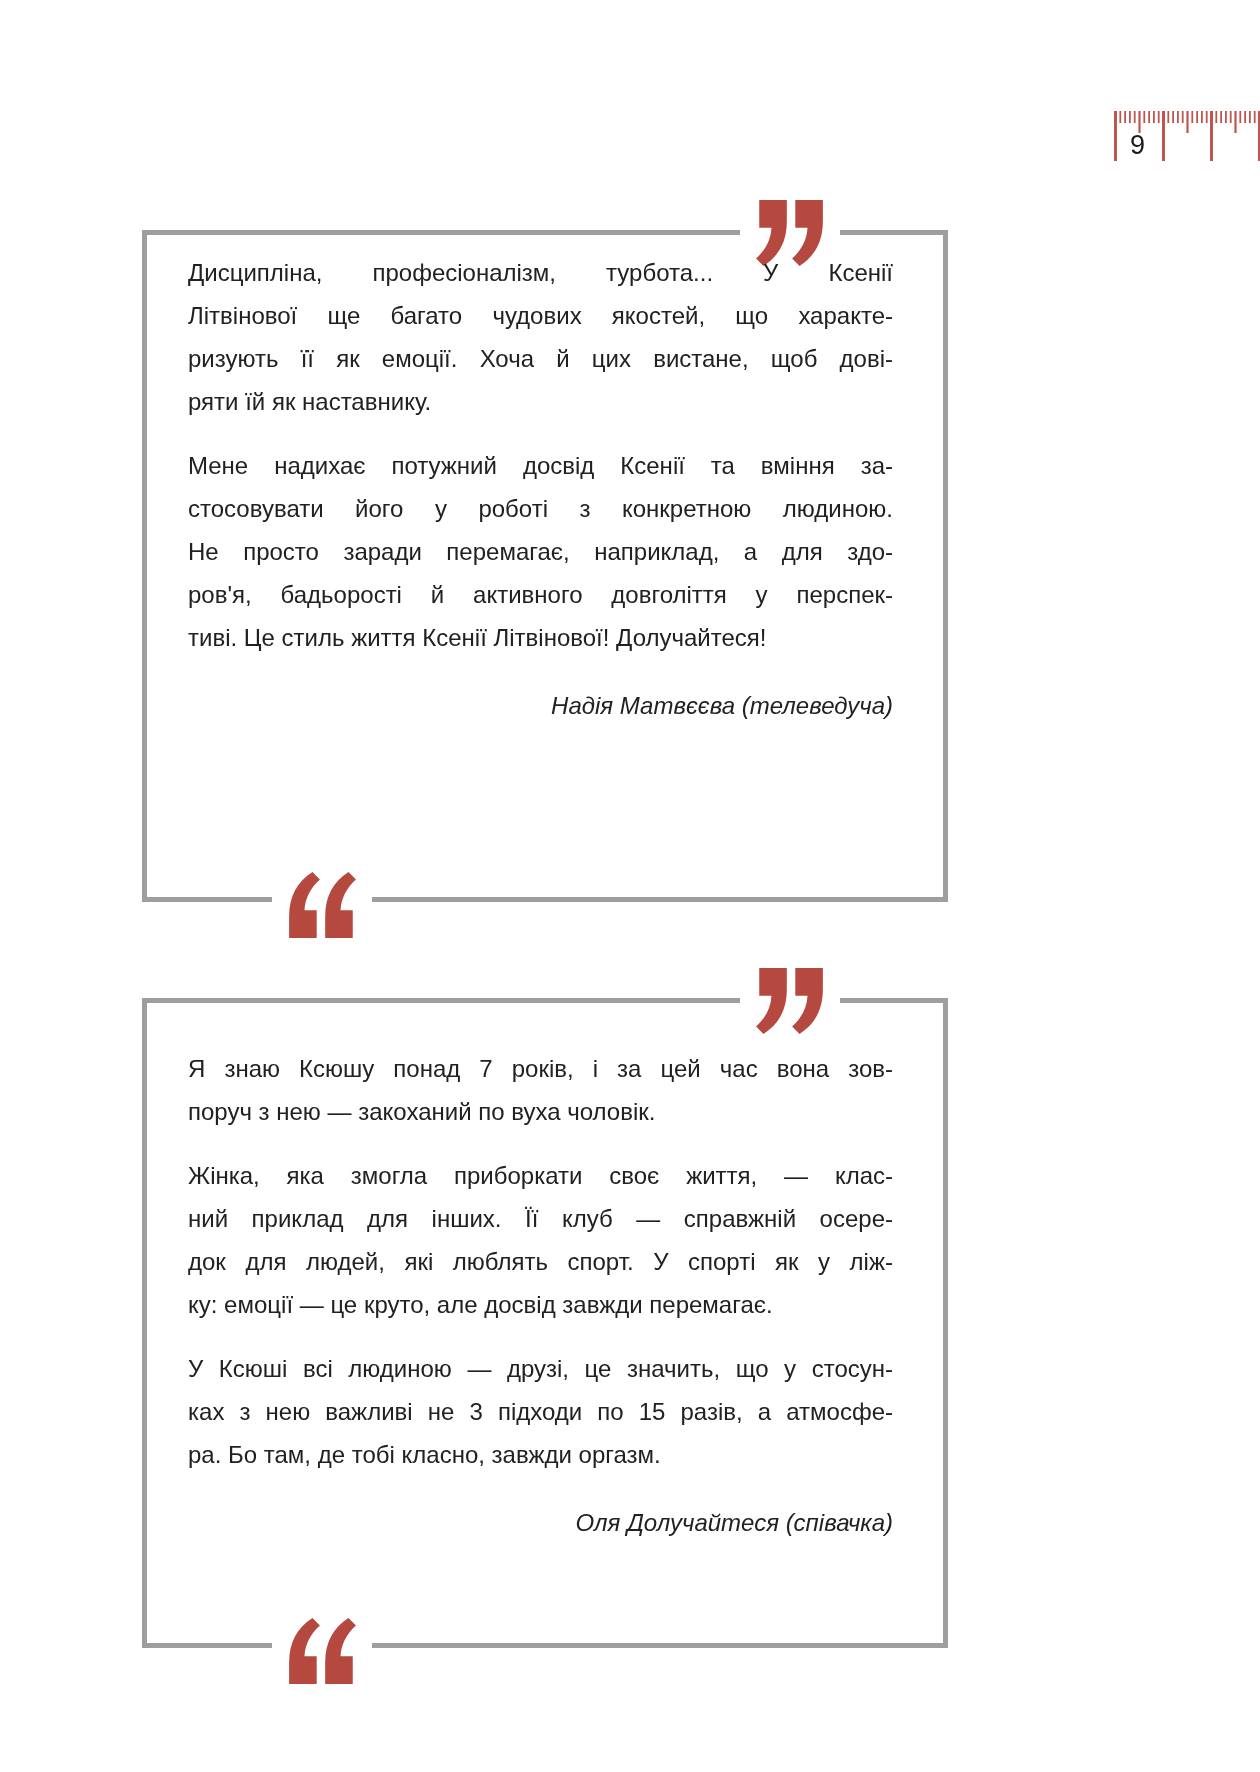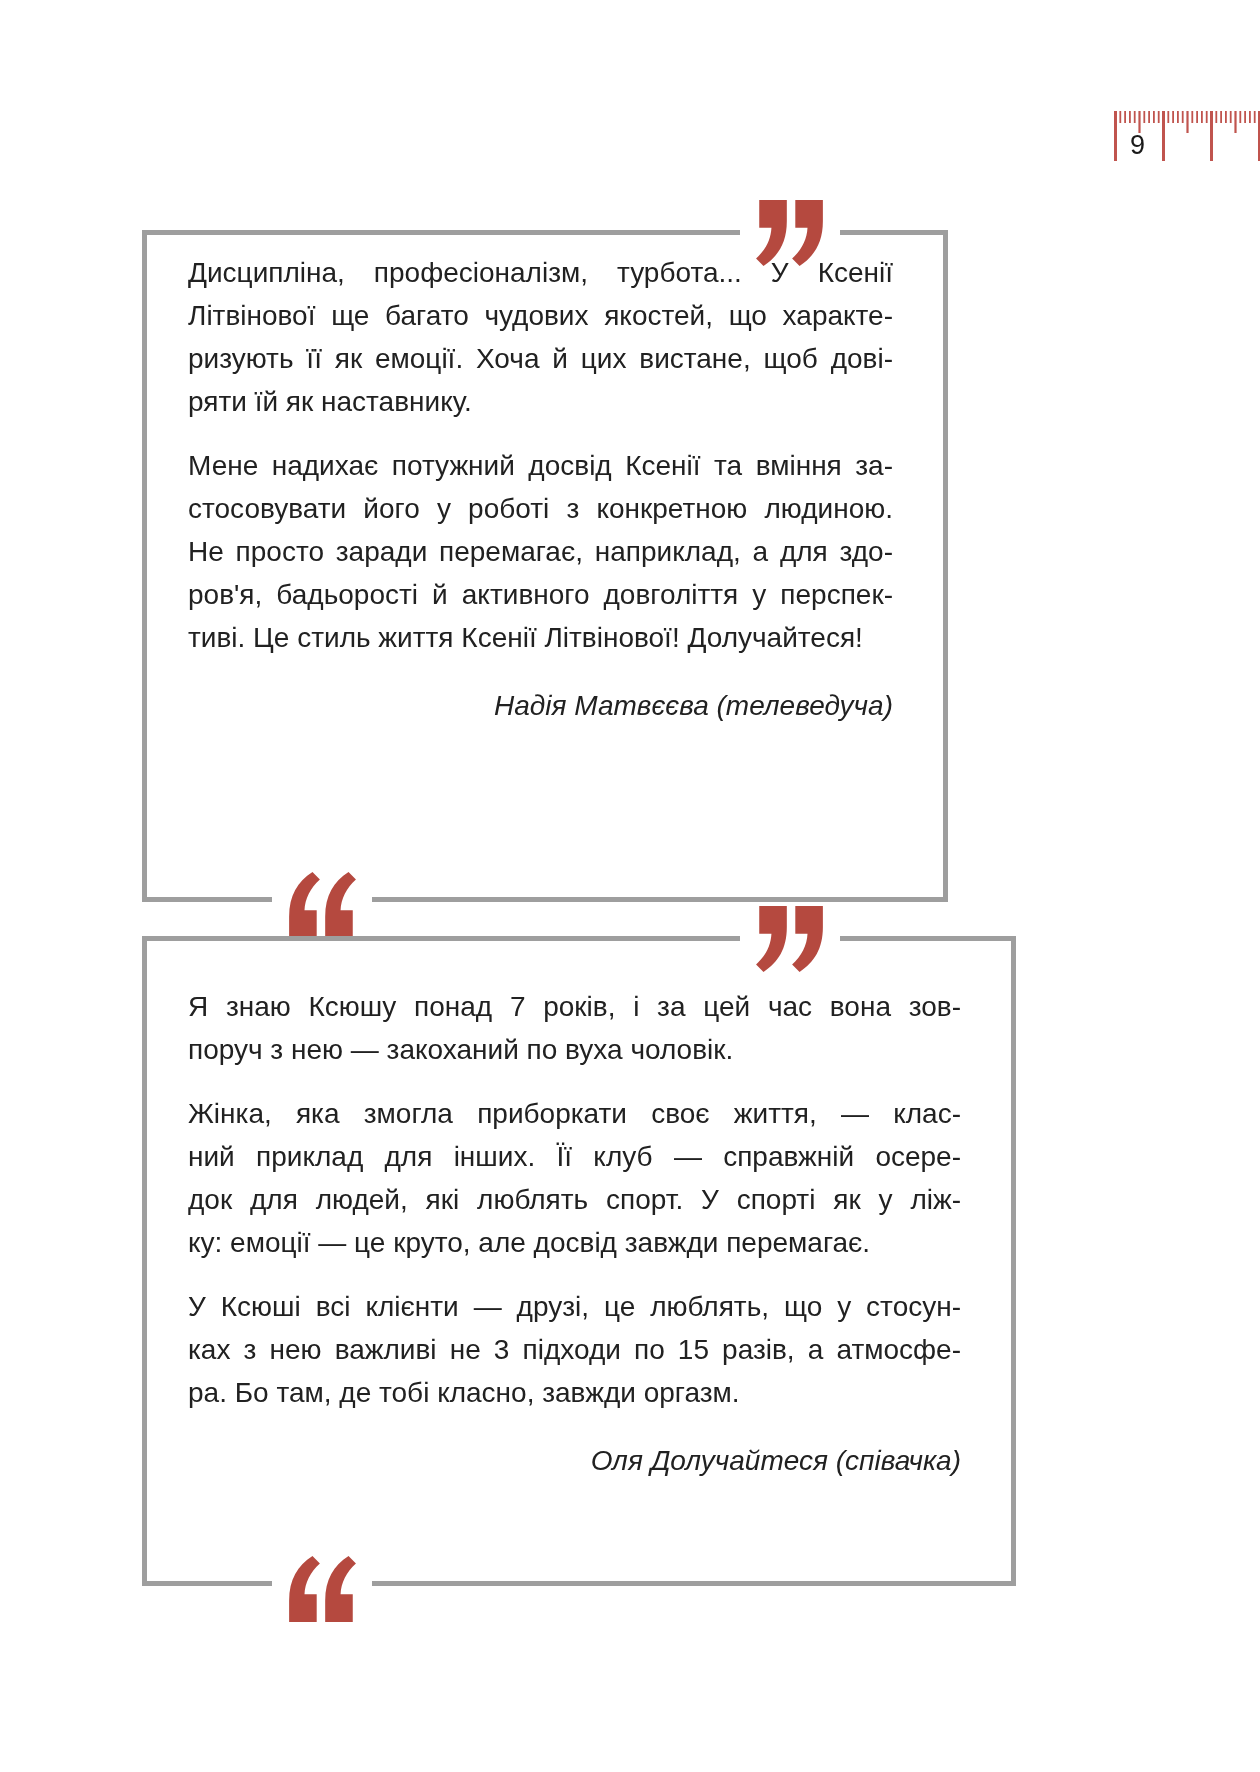--- a/index.html
+++ b/index.html
@@ -27,40 +27,40 @@
   }
 
   
   .quote-box{
     position:absolute;
     border:5px solid var(--border);
     box-sizing:border-box;
     background:var(--paper);
   }
   .quote-box.first{left:142px;top:230px;width:806px;height:672px;}
-  .quote-box.second{left:142px;top:936px;width:874px;height:650px;}
+  .quote-box.second{left:142px;top:998px;width:806px;height:650px;}
 
   .quote-mark{
     position:absolute;
     background:var(--paper);
     padding:0 15px;
     line-height:0;
   }
   .quote-mark svg{display:block;}
   .quote-mark svg path{fill:var(--accent);}
   .quote-mark.top{left:593px;top:-35px;}
   .quote-mark.bottom{left:125px;}
   .quote-box.first  .quote-mark.bottom{top:637px;}
   .quote-box.second .quote-mark.bottom{top:615px;}
   .quote-mark.open svg{transform:rotate(180deg);}
 
   .quote-content{
     position:absolute;
     left:41px;right:50px;
-    font-size:28px;
+    font-size:24px;
     line-height:43px;
   }
   .quote-box.first  .quote-content{top:16px;}
   .quote-box.second .quote-content{top:44px;}
 
   .para{margin:0 0 21px 0;}
   .line{
     text-align:justify;
     text-align-last:justify;
     white-space:normal;
@@ -163,21 +163,21 @@
           <div class="line">Я знаю Ксюшу понад 7 років, і за цей час вона зов-</div>
           <div class="line last">поруч з нею — закоханий по вуха чоловік.</div>
         </div>
         <div class="para">
           <div class="line">Жінка, яка змогла приборкати своє життя, — клас-</div>
           <div class="line">ний приклад для інших. Її клуб — справжній осере-</div>
           <div class="line">док для людей, які люблять спорт. У спорті як у ліж-</div>
           <div class="line last">ку: емоції — це круто, але досвід завжди перемагає.</div>
         </div>
         <div class="para">
-          <div class="line">У Ксюші всі клієнти — друзі, це люблять, що у стосун-</div>
+          <div class="line">У Ксюші всі людиною — друзі, це значить, що у стосун-</div>
           <div class="line">ках з нею важливі не 3 підходи по 15 разів, а атмосфе-</div>
           <div class="line last">ра. Бо там, де тобі класно, завжди оргазм.</div>
         </div>
         <div class="signature">
           <div class="sig-line">Оля Долучайтеся (співачка)</div>
         </div>
       </div>
     <div class="quote-mark bottom open">
       <svg width="70" height="66" viewBox="0 0 66 62">
         <path d="M4 0 H30 V20 C30 40 22 53 8 62 L1 55 C10 47 15 37 15.5 26 H4 Z"></path>

